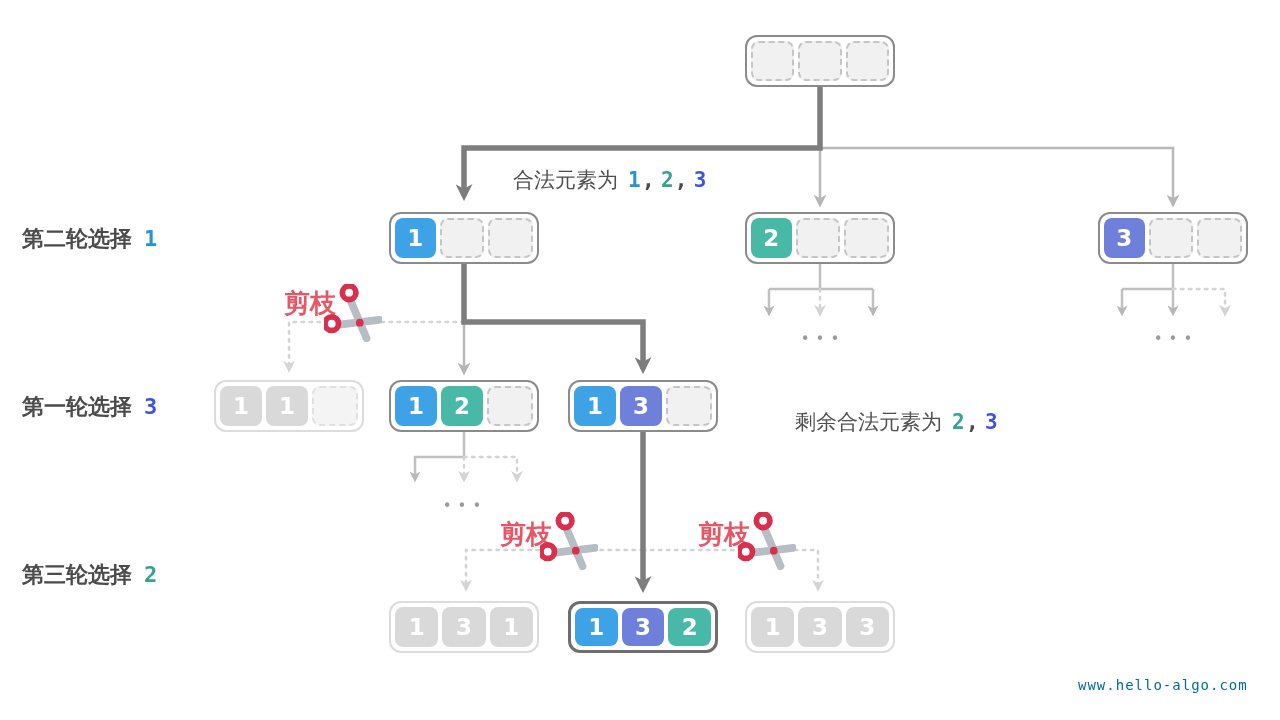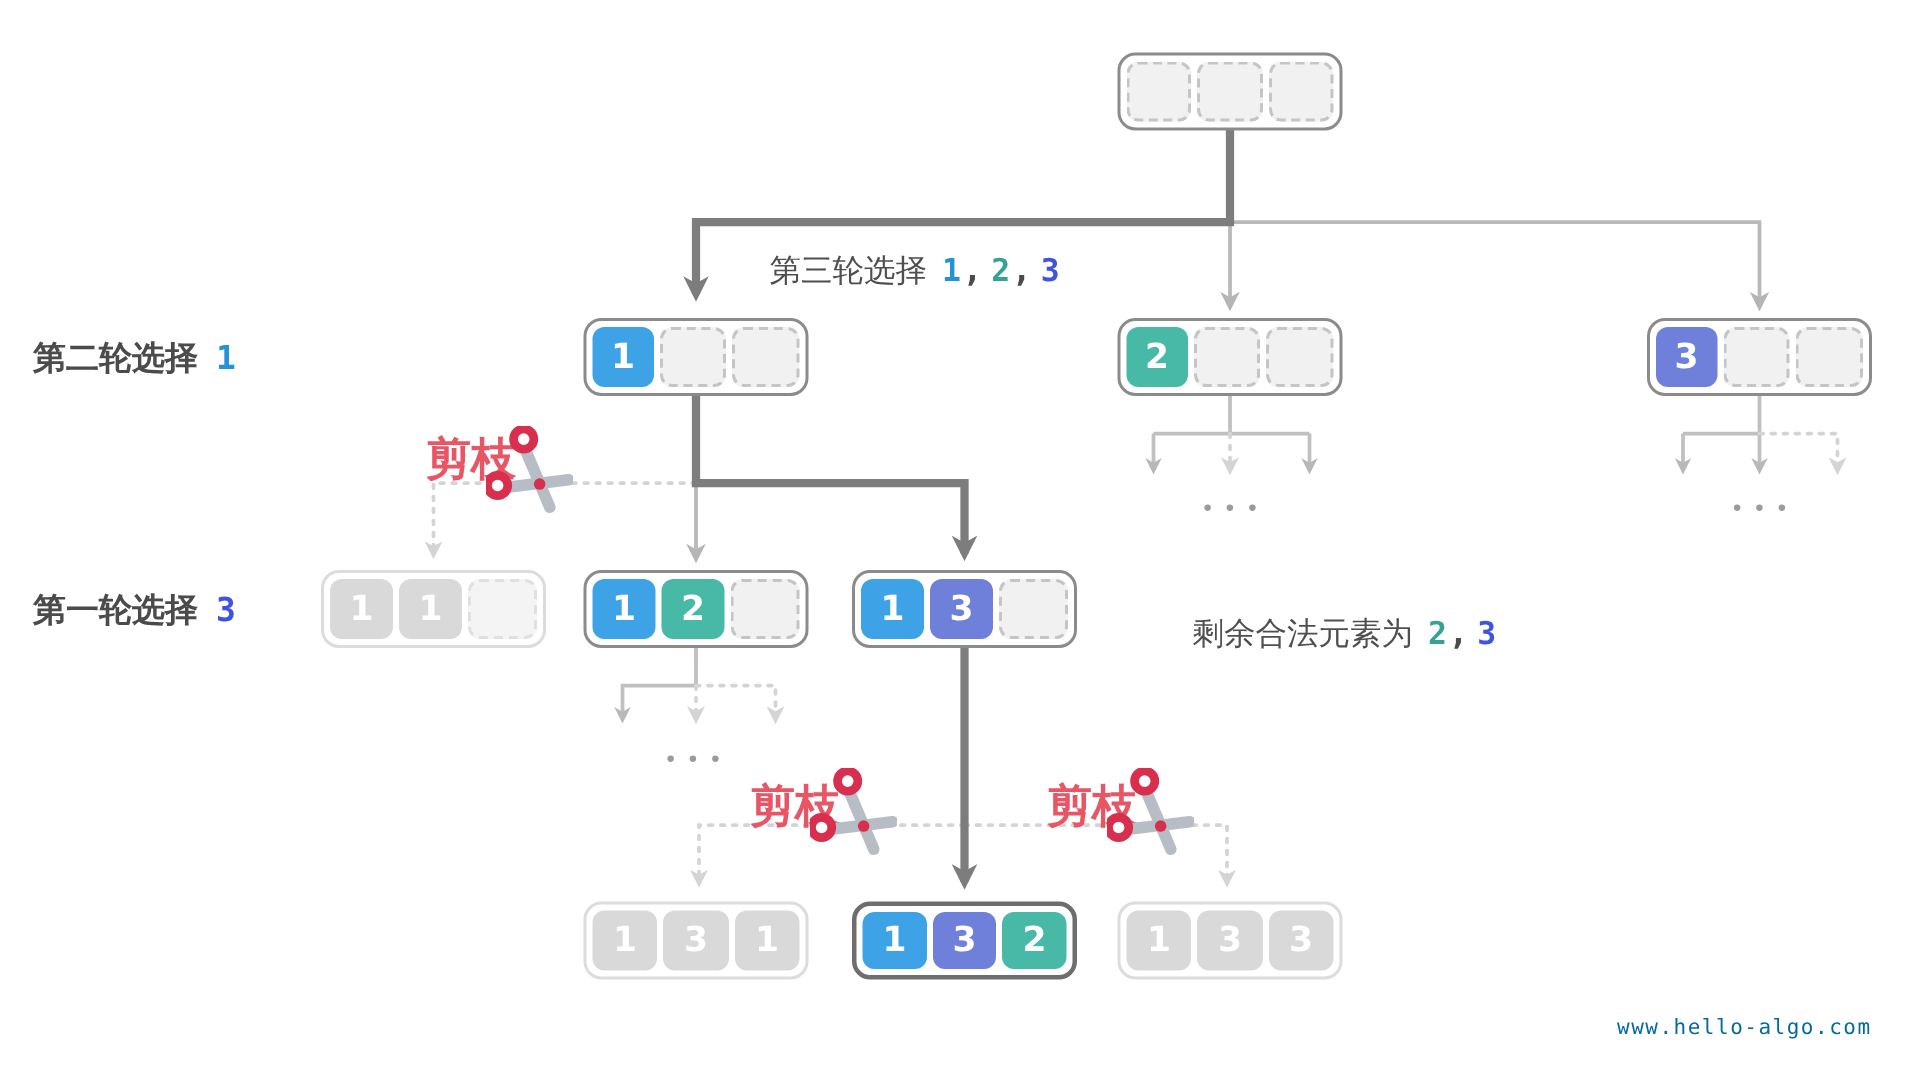--- a/index.html
+++ b/index.html
@@ -29,21 +29,21 @@
   .num{font-family:"DejaVu Sans Mono",monospace;font-weight:700;font-size:22px;}
   .nb{color:#2492d6;}
   .nt{color:#35a294;}
   .ni{color:#4053e0;}
   .comma{font-family:"DejaVu Sans Mono",monospace;font-weight:700;font-size:22px;color:#4b4b4b;margin-right:4px;}
 
   .ann{position:absolute;font-size:21px;color:#4f4f4f;white-space:nowrap;font-weight:500;}
   .ann .num{margin-left:10px;font-size:21px;}
   .ann .num + .comma{margin-left:1px;}
 
-  .prune-label{position:absolute;font-size:30px;font-weight:700;color:#e85666;white-space:nowrap;}
+  .prune-label{position:absolute;font-size:26px;font-weight:700;color:#e85666;white-space:nowrap;}
   .scissors{position:absolute;width:58px;height:60px;}
 
   .dots{position:absolute;transform:translateX(-50%);color:#9b9b9b;font-size:15px;
         letter-spacing:6px;font-family:"DejaVu Sans",sans-serif;}
   .watermark{position:absolute;left:1078px;top:677px;font-family:"DejaVu Sans Mono",monospace;
         font-size:14px;color:#0369a1;letter-spacing:1px;}
 </style>
 </head>
 <body>
 
@@ -145,23 +145,26 @@
     <div class="cell c-gray">3</div>
     <div class="cell c-gray">3</div>
   </div>
 
   <div class="round-label" style="left:22px;top:224px">
     <span>第二轮选择</span><span class="num nb">1</span>
   </div>
   <div class="round-label" style="left:22px;top:392px">
     <span>第一轮选择</span><span class="num ni">3</span>
   </div>
+  <div class="round-label" style="left:22px;top:560px">
+    <span>第三轮选择</span><span class="num nt">2</span>
+  </div>
 
   <div class="ann" style="left:513px;top:166px">
-    <span>第三轮选择</span><span class="num nb">1</span><span class="comma">,</span><span class="num nt" style="margin-left:2px">2</span><span class="comma">,</span><span class="num ni" style="margin-left:2px">3</span>
+    <span>合法元素为</span><span class="num nb">1</span><span class="comma">,</span><span class="num nt" style="margin-left:2px">2</span><span class="comma">,</span><span class="num ni" style="margin-left:2px">3</span>
   </div>
 
   <div class="ann" style="left:795px;top:408px">
     <span>剩余合法元素为</span><span class="num nt">2</span><span class="comma">,</span><span class="num ni" style="margin-left:2px">3</span>
   </div>
 
 
   <div class="prune-label" style="left:284px;top:286px">剪枝</div>
   <svg class="scissors" style="left:324px;top:284px" viewBox="0 0 60 62">
     <line x1="27" y1="16" x2="44" y2="56" stroke="#b6bdc4" stroke-width="8" stroke-linecap="round"></line>

